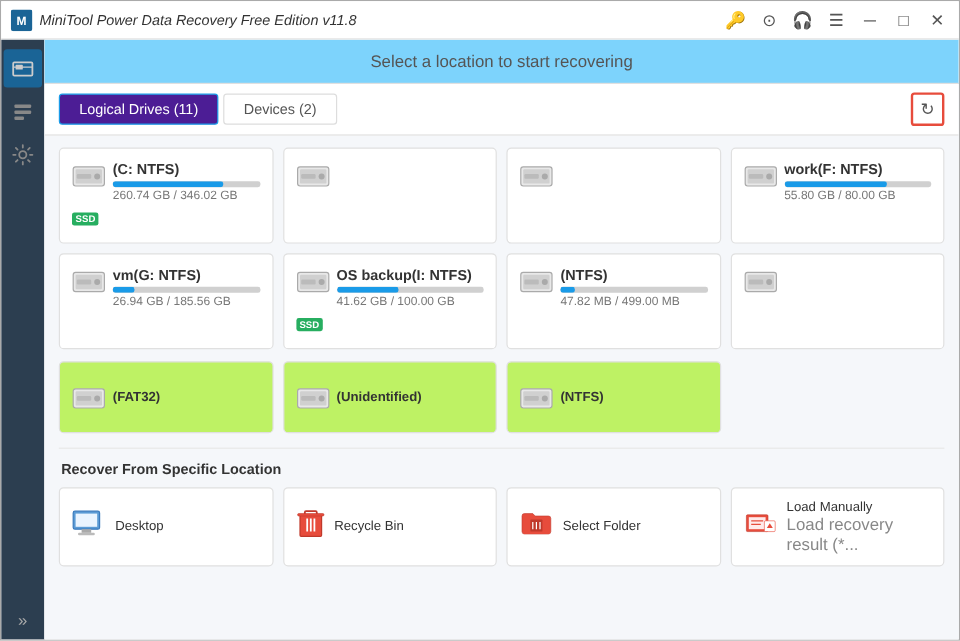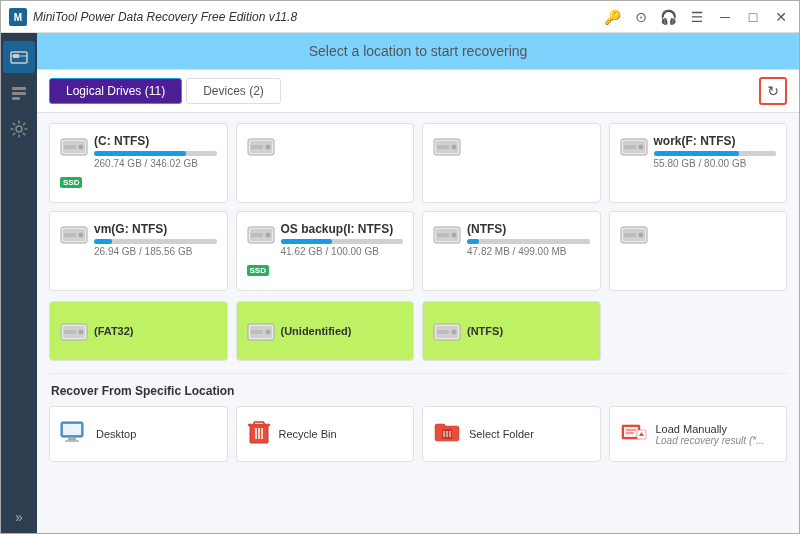--- a/index.html
+++ b/index.html
@@ -275,23 +275,22 @@
     .location-text {
       display: flex;
       flex-direction: column;
     }
     .location-name {
       font-size: 11px;
       font-weight: normal;
       color: #333;
     }
     .location-sub {
-      font-size: 10px;
+      font-size: 14px;
       color: #888;
-      font-style: italic;
     }
     
     .scroll-area::-webkit-scrollbar { width: 8px; }
     .scroll-area::-webkit-scrollbar-track { background: #f0f0f0; }
     .scroll-area::-webkit-scrollbar-thumb { background: #ccc; border-radius: 4px; }
 
     
     .hdd-icon svg { width: 28px; height: 22px; }
 
     

